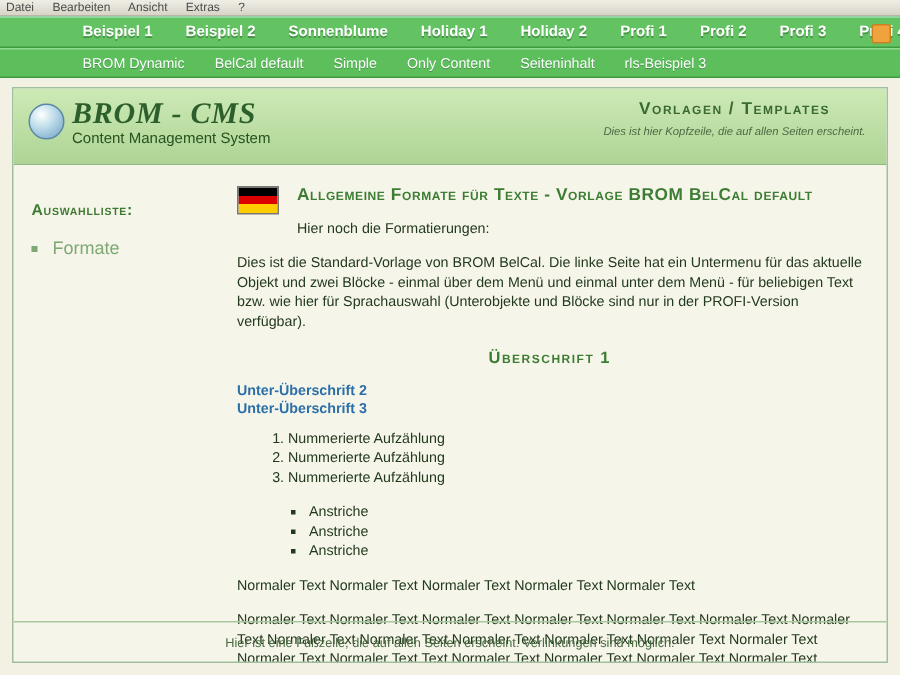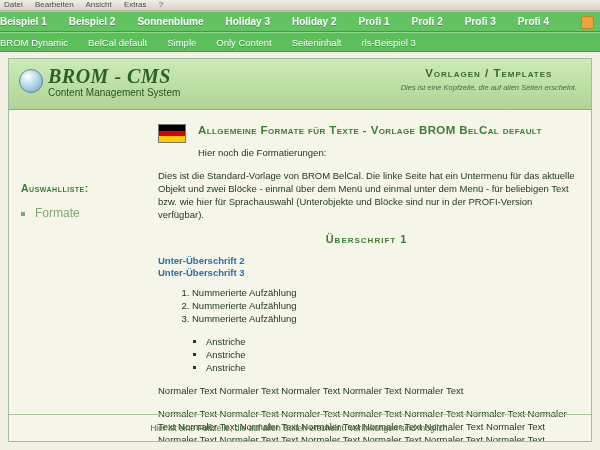--- a/index.html
+++ b/index.html
@@ -45,20 +45,21 @@
     overflow: hidden;
   }
   
   .navbar {
     background: #63c363;
     border-top: 1px solid #8fdc8f;
     border-bottom: 1px solid #3e9b3e;
     height: 19px;
     display: flex;
     align-items: center;
+    padding-left: 55px;
     position: relative;
   }
   .navbar.second {
     background: #5cbf5c;
     height: 18px;
   }
   .nav-item {
     color: #ffffff;
     font-size: 10px;
     font-weight: bold;
@@ -146,21 +147,20 @@
   }
   
   .body-area {
     display: flex;
     height: 310px;
   }
   .sidebar {
     width: 125px;
     padding: 24px 0 0 12px;
     box-sizing: border-box;
-    margin-top: 48px;
   }
   .sidebar-title {
     color: #3e7a33;
     font-size: 10.5px;
     font-weight: bold;
     font-variant: small-caps;
     letter-spacing: .5px;
   }
   .sidebar-list {
     margin-top: 12px;
@@ -264,21 +264,21 @@
     <span>Extras</span>
     <span>?</span>
   </div>
 
   <div class="page">
 
     <div class="navbar">
       <div class="nav-item">Beispiel 1</div>
       <div class="nav-item">Beispiel 2</div>
       <div class="nav-item">Sonnenblume</div>
-      <div class="nav-item">Holiday 3</div>
+      <div class="nav-item">Holiday 1</div>
       <div class="nav-item">Holiday 2</div>
       <div class="nav-item">Profi 1</div>
       <div class="nav-item">Profi 2</div>
       <div class="nav-item">Profi 3</div>
       <div class="nav-item">Profi 4</div>
       <div class="nav-corner"></div>
     </div>
 
     <div class="navbar second">
       <div class="nav-item small">BROM Dynamic</div>
@@ -294,21 +294,21 @@
       <div class="header">
         <div class="logo-block">
           <div class="logo-circle"></div>
           <div class="logo-text">
             <div class="brand">BROM - CMS</div>
             <div class="sub">Content Management System</div>
           </div>
         </div>
         <div class="header-right">
           <div class="tpl">Vorlagen / Templates</div>
-          <div class="note">Dies ist eine Kopfzeile, die auf allen Seiten erscheint.</div>
+          <div class="note">Dies ist hier Kopfzeile, die auf allen Seiten erscheint.</div>
         </div>
       </div>
 
       <div class="body-area">
 
         <div class="sidebar">
           <div class="sidebar-title">Auswahlliste:</div>
           <ul class="sidebar-list">
             <li>Formate</li>
           </ul>

